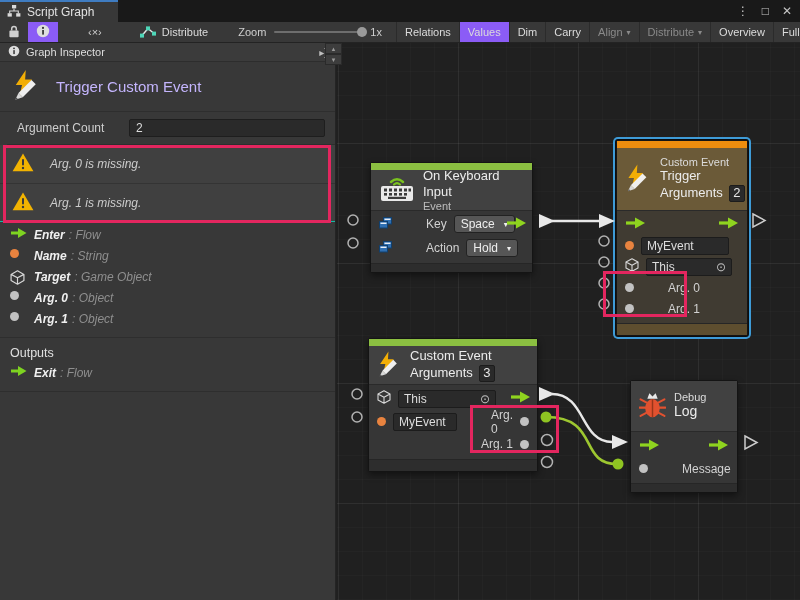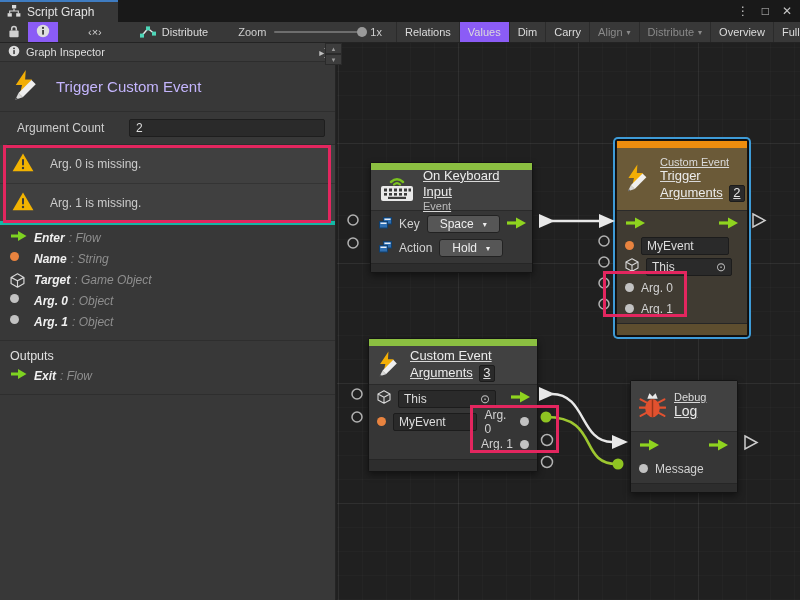--- a/index.html
+++ b/index.html
@@ -31,21 +31,21 @@
     border-right:1px solid #242424; z-index:10; color:#cfcfcf; font-size:12px; }
   .phdr { height:19px; background:#3b3b3b; border-bottom:1px solid #2d2d2d; display:flex;
     align-items:center; gap:6px; padding:0 8px; font-size:11px; color:#dedede; }
   .phdr-right { margin-left:auto; display:flex; align-items:center; color:#c0c0c0; font-size:10px; }
   .titleblock { height:50px; border-bottom:1px solid #2e2e2e; display:flex; align-items:center;
     gap:14px; padding:0 12px; }
   .ptitle { font-size:15px; color:#c4b5fd; }
   .argrow { height:33px; border-bottom:1px solid #2e2e2e; display:flex; align-items:center; padding:0 10px;margin-left:7px; }
   .arginput { margin-left:auto; width:196px; height:18px; background:#2a2a2a; border:1px solid #1e1e1e;
     border-radius:2px; color:#dddddd; display:flex; align-items:center; padding:0 6px; }
-  .warnings { border-bottom:4px solid #14b8a6; position:relative; }
+  .warnings { border-bottom:1px solid #14b8a6; position:relative;font-style:italic; }
   .warnrow { height:38px; background:#404040; display:flex; align-items:center; gap:16px; padding:0 12px; color:#cccccc; }
   .warnrow + .warnrow { border-top:1px solid #343434; }
   .plist { padding:6px 0 4px; border-bottom:1px solid #2e2e2e; }
   .plist-label { padding:2px 10px 6px; color:#e0e0e0; font-size:12.5px; }
   .prow { height:21px; display:flex; align-items:flex-start; padding:0 10px;font-style:italic; }
   .picon { width:24px; display:flex; align-items:center; justify-content:flex-start; flex:none; }
   .pname { color:#f0f0f0; font-weight:bold; }
   .ptype { color:#8f8f8f; margin-left:4px; }
   .dot { width:9px; height:9px; border-radius:50%; flex:none; }
   .spinner { position:absolute; left:325px; top:43px; width:17px; height:24px; z-index:12; }
@@ -63,32 +63,32 @@
     background-position:0 100px,121px 0,0 4px,1px 0;
     z-index:1; }
 
   
   .node { position:absolute; background:#353535; border:1px solid #141414; border-radius:2px;
     box-shadow:0 3px 7px rgba(0,0,0,.45); z-index:4; font-size:12px; color:#d8d8d8; }
   .node.selected { box-shadow:0 0 0 1px #0d0d0d, 0 0 0 3px #3e9bd7; }
   .topbar { height:7px; }
   .green-bar { background:#8bbf41; }
   .orange-bar { background:#ed8d0e; }
-  .nhead { display:flex; align-items:center; gap:8px; padding:5px 8px; background:#414141;text-decoration:underline; }
+  .nhead { display:flex; align-items:center; gap:8px; padding:5px 8px; background:#414141; }
   .nhead.brown { background:#6b5a38; }
   .ntitle { font-size:13px; color:#ececec; line-height:1.25; }
   .nsub { font-size:11px; color:#bdbdbd; }
   .ncat { font-size:11px; color:#dcdcdc; }
   .nbody { border-top:1px solid #2a2a2a; padding:2px 0 4px; background:#363636; }
   .nbody.brownish { background:#403b32; }
   .nfoot { height:9px; background:#2d2d2d; border-top:1px solid #262626; }
   .nfoot.brown { height:12px; background:#5e4e2f; }
   .nrow { display:flex; align-items:center; gap:7px; padding:0 8px; }
-  .rowlabel { color:#d2d2d2; }
-  .dd { background:#565656; border:1px solid #222222; border-radius:3px; padding:0 12px; height:18px;
+  .rowlabel { color:#d2d2d2;margin-left:27px; }
+  .dd { background:#565656; border:1px solid #222222; border-radius:3px; padding:0 6px; height:18px;
     color:#eeeeee; display:inline-flex; align-items:center; gap:5px; }
   .field { background:#2a2a2a; border:1px solid #1c1c1c; border-radius:2px; height:18px;
     color:#dddddd; display:flex; align-items:center; padding:0 5px; }
   .badge { background:#2a2a2a; border:1px solid #1c1c1c; border-radius:2px; min-width:16px; height:17px;
     display:inline-flex; align-items:center; justify-content:center; padding:0 3px; margin-left:6px; color:#e6e6e6; }
   .rgroup { margin-left:auto; display:flex; align-items:center; gap:7px; }
 
   
   .pinkbox { position:absolute; border:3px solid #e3265f; z-index:7; pointer-events:none; }
 

